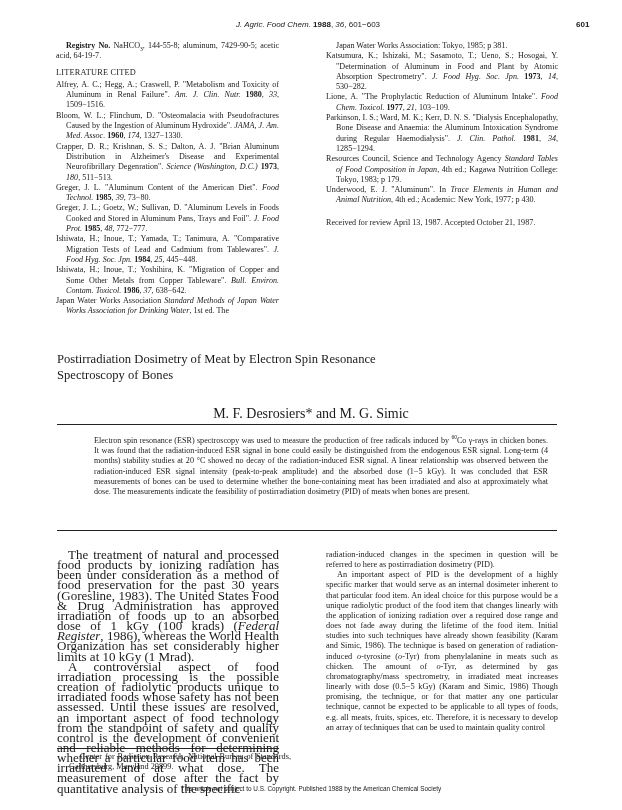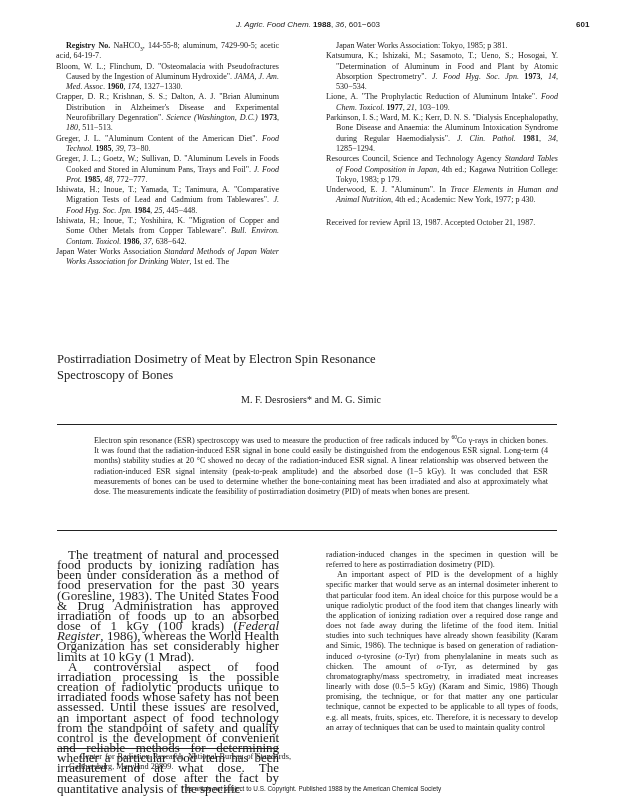--- a/index.html
+++ b/index.html
@@ -21,21 +21,21 @@
   .ref { padding-left: 10px; text-indent: -10px; margin: 0; }
   .ref.cont { padding-left: 10px; text-indent: 0; }
   .i { font-style: italic; }
   .secthead { margin: 6px 0 2px 0; font-size: 8.3px; letter-spacing: 0.2px; }
   .reg { text-indent: 10px; margin: 0; }
   .received { margin-top: 12px; }
   .title {
     left: 57px; top: 352px; width: 500px;
     font-weight: normal; font-size: 12.6px; line-height: 15.5px;
   }
-  .authors { left: 0; top: 394px; width: 622px; text-align: center; font-size: 10px; }
+  .authors { left: 0; top: 406px; width: 622px; text-align: center; font-size: 14px; }
   .rule { background: #222; height: 1.3px; }
   .abstract {
     left: 94px; top: 436px; width: 454px;
     font-size: 8.1px; line-height: 10.2px; text-align: justify;
   }
   .body-l { left: 57px; top: 550px; width: 222px; font-size: 13px; line-height: 10.15px; text-align: justify; }
   .body-r { left: 326px; top: 550px; width: 232px; font-size: 8.3px; line-height: 10.15px; text-align: justify; }
   .body-l p, .body-r p { margin: 0; text-indent: 11px; }
   .body-r p.noind { text-indent: 0; }
   .affil { left: 69px; top: 752px; width: 222px; font-size: 8.3px; line-height: 10.2px; text-align: justify; }
@@ -50,33 +50,35 @@
 </head>
 <body>
 
 <div class="abs hdr">
   <span class="journal"><span class="i">J. Agric. Food Chem.</span> <b>1988</b>, <span class="i">36</span>, <span>601−603</span></span>
   <span class="pg">601</span>
 </div>
 
 <div class="abs col col-l" style="top:41px;">
   <p class="reg"><b>Registry No.</b> <span>NaHCO</span><sub>3</sub><span>, 144-55-8; aluminum, 7429-90-5; acetic acid, 64-19-7.</span></p>
+  <div class="secthead">LITERATURE CITED</div>
 
+  <p class="ref"><span>Alfrey, A. C.; Hegg, A.; Craswell, P. "Metabolism and Toxicity of Aluminum in Renal Failure". </span><span class="i">Am. J. Clin. Nutr.</span> <b>1980</b>, <span class="i">33</span>, <span>1509−1516.</span></p>
   <p class="ref"><span>Bloom, W. L.; Flinchum, D. "Osteomalacia with Pseudofractures Caused by the Ingestion of Aluminum Hydroxide". </span><span class="i">JAMA, J. Am. Med. Assoc.</span> <b>1960</b>, <span class="i">174</span>, <span>1327−1330.</span></p>
   <p class="ref"><span>Crapper, D. R.; Krishnan, S. S.; Dalton, A. J. "Brian Aluminum Distribution in Alzheimer's Disease and Experimental Neurofibrillary Degenration". </span><span class="i">Science (Washington, D.C.)</span> <b>1973</b>, <span class="i">180</span>, <span>511−513.</span></p>
   <p class="ref"><span>Greger, J. L. "Aluminum Content of the American Diet". </span><span class="i">Food Technol.</span> <b>1985</b>, <span class="i">39</span>, <span>73−80.</span></p>
   <p class="ref"><span>Greger, J. L.; Goetz, W.; Sullivan, D. "Aluminum Levels in Foods Cooked and Stored in Aluminum Pans, Trays and Foil". </span><span class="i">J. Food Prot.</span> <b>1985</b>, <span class="i">48</span>, <span>772−777.</span></p>
   <p class="ref"><span>Ishiwata, H.; Inoue, T.; Yamada, T.; Tanimura, A. "Comparative Migration Tests of Lead and Cadmium from Tablewares". </span><span class="i">J. Food Hyg. Soc. Jpn.</span> <b>1984</b>, <span class="i">25</span>, <span>445−448.</span></p>
   <p class="ref"><span>Ishiwata, H.; Inoue, T.; Yoshihira, K. "Migration of Copper and Some Other Metals from Copper Tableware". </span><span class="i">Bull. Environ. Contam. Toxicol.</span> <b>1986</b>, <span class="i">37</span>, <span>638−642.</span></p>
   <p class="ref"><span>Japan Water Works Association </span><span class="i">Standard Methods of Japan Water Works Association for Drinking Water</span><span>, 1st ed. The</span></p>
 </div>
 
 <div class="abs col col-r" style="top:41px;">
   <p class="ref cont">Japan Water Works Association: Tokyo, 1985; p 381.</p>
-  <p class="ref"><span>Katsumura, K.; Ishizaki, M.; Sasamoto, T.; Ueno, S.; Hosogai, Y. "Determination of Aluminum in Food and Plant by Atomic Absorption Spectrometry". </span><span class="i">J. Food Hyg. Soc. Jpn.</span> <b>1973</b>, <span class="i">14</span>, <span>530−534.</span></p>
+  <p class="ref"><span>Katsumura, K.; Ishizaki, M.; Sasamoto, T.; Ueno, S.; Hosogai, Y. "Determination of Aluminum in Food and Plant by Atomic Absorption Spectrometry". </span><span class="i">J. Food Hyg. Soc. Jpn.</span> <b>1973</b>, <span class="i">14</span>, <span>530−282.</span></p>
   <p class="ref"><span>Lione, A. "The Prophylactic Reduction of Aluminum Intake". </span><span class="i">Food Chem. Toxicol.</span> <b>1977</b>, <span class="i">21</span>, <span>103−109.</span></p>
   <p class="ref"><span>Parkinson, I. S.; Ward, M. K.; Kerr, D. N. S. "Dialysis Encephalopathy, Bone Disease and Anaemia: the Aluminum Intoxication Syndrome during Regular Haemodialysis". </span><span class="i">J. Clin. Pathol.</span> <b>1981</b>, <span class="i">34</span>, <span>1285−1294.</span></p>
   <p class="ref"><span>Resources Council, Science and Technology Agency </span><span class="i">Standard Tables of Food Composition in Japan</span><span>, 4th ed.; Kagawa Nutrition College: Tokyo, 1983; p 179.</span></p>
   <p class="ref"><span>Underwood, E. J. "Aluminum". In </span><span class="i">Trace Elements in Human and Animal Nutrition</span><span>, 4th ed.; Academic: New York, 1977; p 430.</span></p>
   <p class="received">Received for review April 13, 1987. Accepted October 21, 1987.</p>
 </div>
 
 <div class="abs title">
   <div>Postirradiation Dosimetry of Meat by Electron Spin Resonance</div>
   <div>Spectroscopy of Bones</div>

